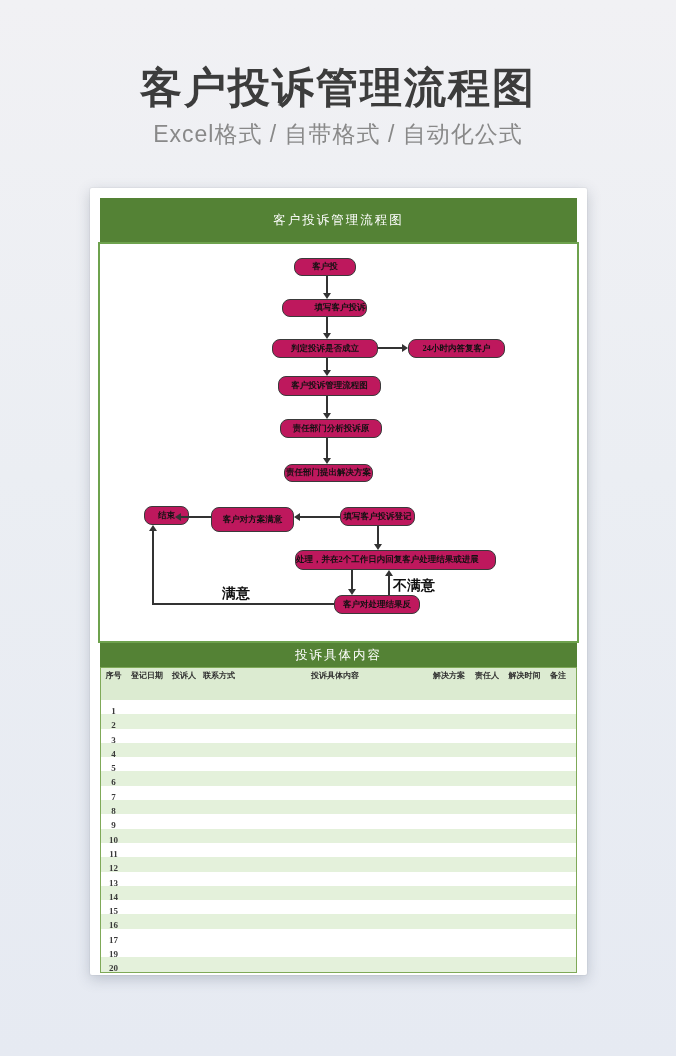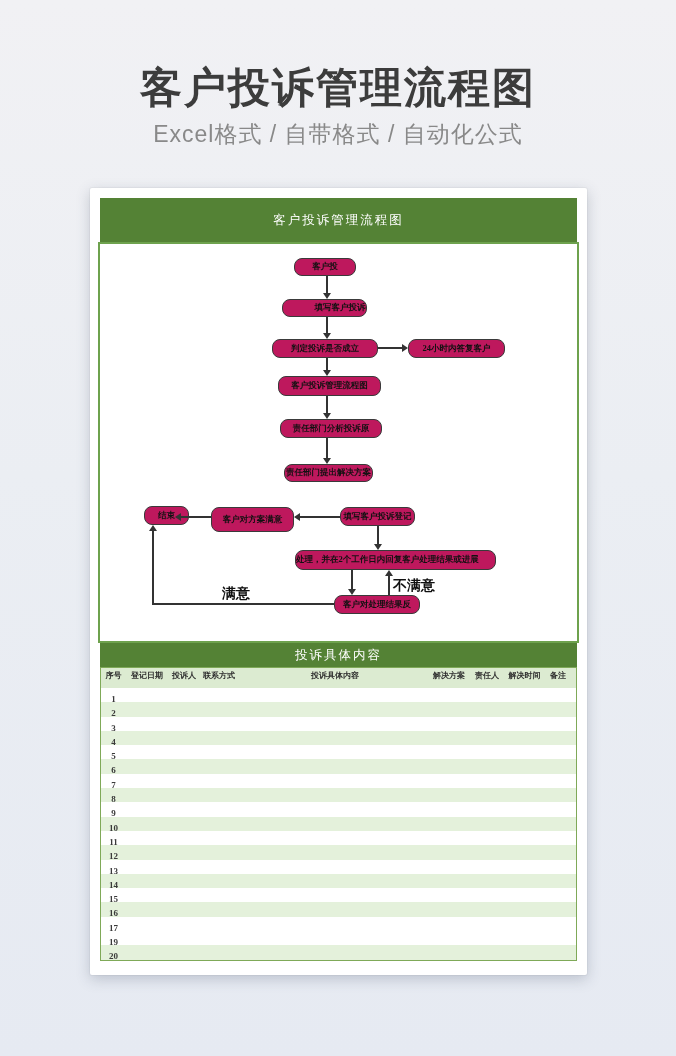--- a/index.html
+++ b/index.html
@@ -65,21 +65,21 @@
     position:absolute;font-family:"Liberation Serif",serif;font-size:14px;
     font-weight:600;color:#111;white-space:nowrap;
   }
   .lbl-my{left:122px;top:341px;}
   .lbl-bmy{left:293px;top:333px;}
   
   .rtable{
     position:absolute;left:10px;top:479px;width:477px;
     border:1.5px solid #7fa958;box-sizing:border-box;background:#fff;
   }
-  .thead{height:20px;background:#dcebd1;white-space:nowrap;font-size:0;}
+  .thead{height:32px;background:#dcebd1;white-space:nowrap;font-size:0;}
   .hc{
     display:inline-block;box-sizing:border-box;height:16px;line-height:16px;
     text-align:center;font-family:"Liberation Serif",serif;font-size:8px;font-weight:700;color:#2e2e2e;
     overflow:hidden;vertical-align:top;
   }
   .c0{width:25px;} .c1{width:42px;} .c2{width:32px;} .c3{width:38px;} .c4{width:194px;}
   .c5{width:34px;} .c6{width:42px;} .c7{width:33px;} .c8{width:34px;}
   .trow{height:14.3px;background:#fff;}
   .trow.alt{background:#e4f1db;}
   .num{

